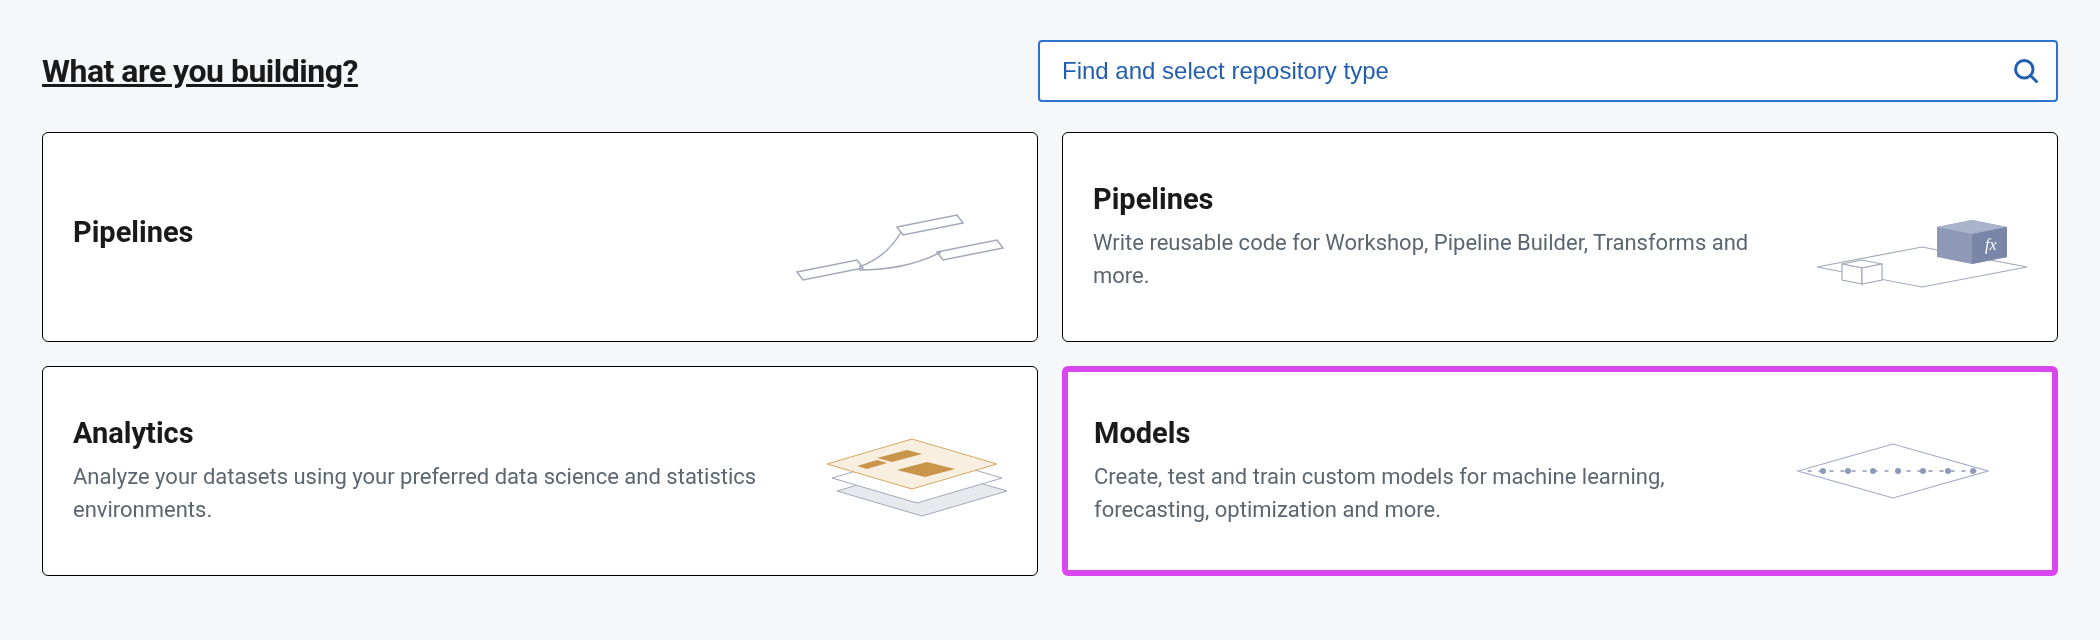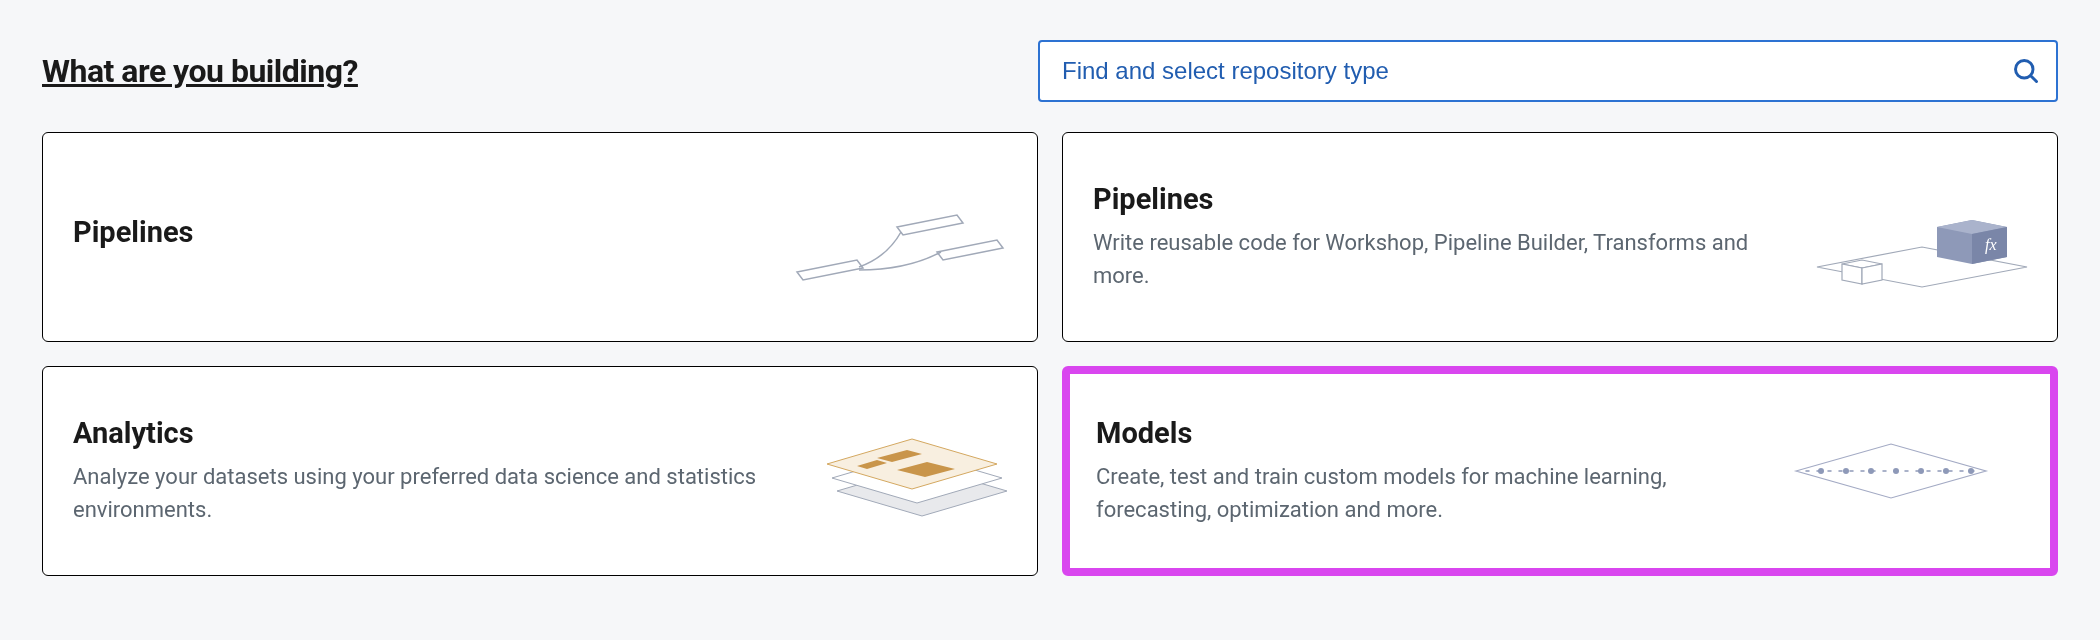--- a/index.html
+++ b/index.html
@@ -71,21 +71,21 @@
       border: 1px solid #000000;
       border-radius: 6px;
       padding: 36px 20px 36px 30px;
       display: flex;
       justify-content: space-between;
       align-items: center;
       min-height: 210px;
       cursor: pointer;
     }
     .card.highlighted {
-      border: 8px solid #d946ef;
+      border: 6px solid #d946ef;
       padding: 32px 44px 32px 26px;
     }
     .card-text {
       flex: 1;
       max-width: 740px;
     }
     .card-title {
       font-size: 29px;
       font-weight: 700;
       color: #1a1a1a;

